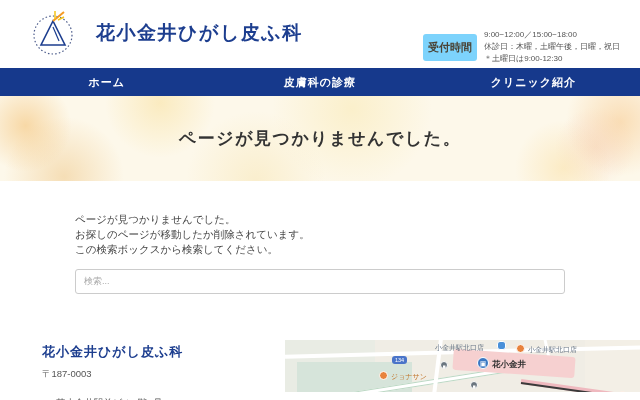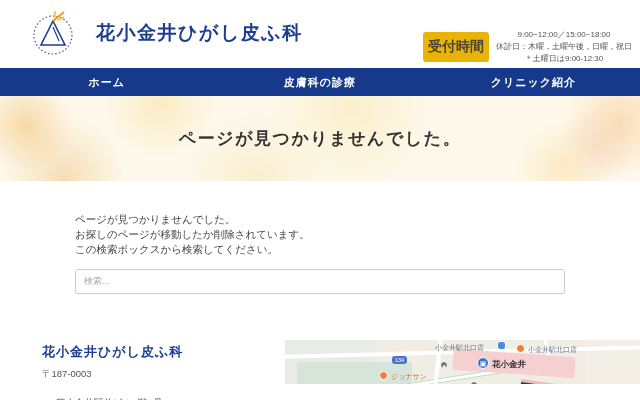--- a/index.html
+++ b/index.html
@@ -5,23 +5,23 @@
   * { margin:0; padding:0; box-sizing:border-box; }
   html,body { width:640px; height:400px; overflow:hidden; background:#fff;
     font-family:"Liberation Sans", sans-serif; }
 
   
   .header { position:relative; height:68px; background:#fff; }
   .logo { position:absolute; left:28px; top:7px; width:52px; height:52px; cursor:pointer; }
   .clinic-name { position:absolute; left:96px; top:20px; font-size:19px; font-weight:bold;
     color:#1d3e8f; letter-spacing:1.5px; cursor:pointer; }
   .hours { position:absolute; left:423px; top:29px; display:flex; align-items:center; gap:7px; }
-  .hours-label { background:#eab308; color:#4a4436; font-size:14px; font-weight:bold;
+  .hours-label { background:#7dd3fc; color:#4a4436; font-size:11px; font-weight:bold;
     padding:6px 5px; border-radius:3px; white-space:nowrap; }
-  .hours-lines { font-size:8px; color:#555; line-height:1.5; white-space:nowrap;text-align:center; }
+  .hours-lines { font-size:8px; color:#555; line-height:1.5; white-space:nowrap; }
 
   
   .nav { display:flex; height:28px; background:#16398c; }
   .nav-item { flex:1; display:flex; align-items:center; justify-content:center;
     color:#fff; font-size:11px; font-weight:bold; letter-spacing:1px; cursor:pointer; }
 
   
   .hero { height:85px; display:flex; align-items:center; justify-content:center;
     background:
       radial-gradient(circle at 4% 35%, rgba(243,190,110,0.55) 0, rgba(243,190,110,0) 46px),
@@ -48,21 +48,21 @@
   .search-btn { width:38px; height:27px; background:#fff; border:1px solid #ccc;
     border-radius:3px; font-size:9px; color:#555; cursor:pointer; }
 
   
   .footer { position:absolute; left:0; top:340px; width:640px; height:60px; background:#fff; }
   .f-left { position:absolute; left:42px; top:3px; }
   .f-name { font-size:13px; font-weight:bold; color:#1d3e8f; letter-spacing:1px; }
   .f-lines { margin-top:6px; font-size:9.5px; color:#555; line-height:1.5; }
 
   
-  .map { position:absolute; left:285px; top:0; width:355px; height:44px; overflow:hidden;
+  .map { position:absolute; left:285px; top:0; width:355px; height:52px; overflow:hidden;
     background:#f0ede5; cursor:pointer; }
   .m-block1 { position:absolute; left:-5px; top:-5px; width:95px; height:70px; background:#e9ece4; }
   .m-green { position:absolute; left:12px; top:22px; width:115px; height:48px; background:#d6e4da; }
   .m-block2 { position:absolute; left:300px; top:0; width:60px; height:60px; background:#f3efe6; }
   .m-road-h { position:absolute; left:0; top:10px; width:360px; height:4px; background:#fff;
     transform:rotate(-1.5deg); }
   .m-road-d { position:absolute; left:-15px; top:46px; width:240px; height:5px; background:#fff;
     border-top:1px solid #bcd8c4; border-bottom:1px solid #bcd8c4; transform:rotate(-9deg); }
   .m-road-v { position:absolute; left:150px; top:-4px; width:4px; height:70px; background:#fff;
     transform:rotate(7deg); }

